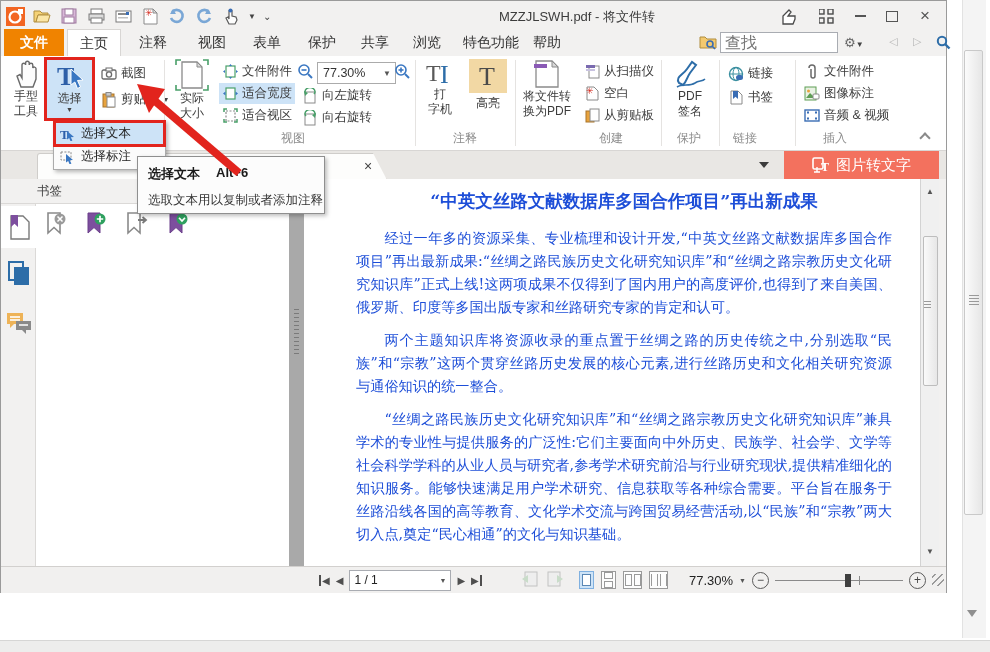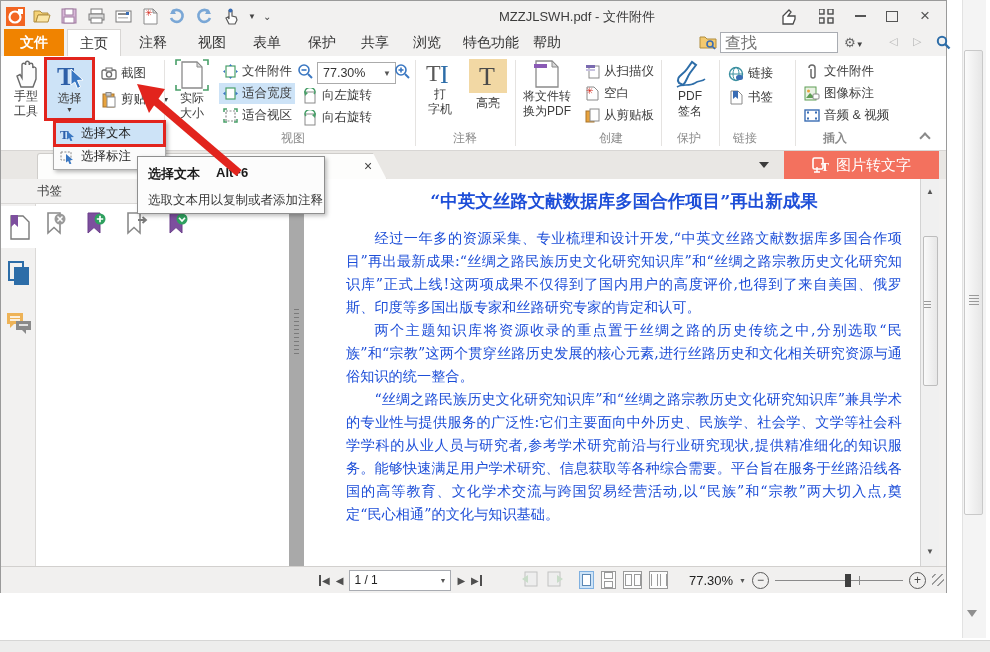--- a/index.html
+++ b/index.html
@@ -63,21 +63,21 @@
   .splitter{left:288px;top:178px;width:15px;height:387px;background:#a9a9a9;}
   .splitgrip{position:absolute;left:5px;top:130px;width:5px;height:46px;
     background:repeating-linear-gradient(to bottom,#7a7a7a 0 1px,transparent 1px 4px);}
 
   
   .docview{left:303px;top:178px;width:616px;height:387px;background:#fff;overflow:hidden;}
   .doccontent{position:absolute;left:42px;top:10px;width:556px;color:#1d4ed8;
     font-family:"DejaVu Serif","Liberation Serif",serif;}
   .doc-title{text-align:center;font-size:17.5px;font-weight:bold;margin:0 0 14px 0;}
   .doc-sub{text-align:center;font-size:16.5px;font-weight:bold;margin:0 0 22px 0;}
-  .doccontent p{margin:0;font-size:14.2px;line-height:1.62;text-align:justify;text-indent:2em;}
+  .doccontent p{margin:10px;font-size:14.2px;line-height:1.62;text-align:justify;text-indent:2em;}
 
   
   .in-sb{left:919px;top:178px;width:19px;height:387px;background:#f0f0f0;border-left:1px solid #d3d3d3;}
   .in-arrow{position:absolute;left:5px;font-size:8px;color:#555;}
   .in-thumb{position:absolute;left:2px;top:57px;width:13px;height:148px;background:linear-gradient(to right,#fafafa,#e7e7e7);border:1px solid #bdbdbd;border-radius:2px;}
   .in-grip{position:absolute;left:3px;top:70px;width:7px;height:8px;background:repeating-linear-gradient(to bottom,#9a9a9a 0 1px,transparent 1px 3px);}
 
   
   .statusbar{left:0;top:565px;width:945px;height:27px;background:#f1f0ef;border-top:1px solid #d2d0ce;display:flex;align-items:center;}
   .sb-cluster{position:absolute;display:flex;align-items:center;gap:8px;height:27px;}
@@ -170,21 +170,21 @@
       <span class="qicon">
         <svg width="20" height="17">
             <path d="M8 16 L5 10 L7 9 L8 11 L8 3 A1.4 1.4 0 0 1 11 3 L11 8 L15 9 L16 12 L14 16 Z" fill="#fdfdfd" stroke="#5a5a5a" stroke-width="1.2"></path>
             <circle cx="9.5" cy="2.5" r="2" fill="#3a6db4"></circle>
           </svg>
       </span>
       <span style="font-size:8px;color:#444;">▼</span>
       <span style="font-size:10px;color:#444;">⌄</span>
     </div>
 
-    <div class="abs win-title">MZZJLSWH.pdf - 文件附件</div>
+    <div class="abs win-title">MZZJLSWH.pdf - 将文件转</div>
 
     <span class="abs winctl" style="left:775px;">
       <svg width="18" height="17">
           <path d="M3 16 L3 8 L9 2 L11 4 L8 8 L15 8 L15 11 L13 16 Z" fill="#fff" stroke="#4a4a4a" stroke-width="1.3"></path>
         </svg>
     </span>
     <span class="abs winctl" style="left:812px;">
       <svg width="15" height="15">
           <rect x="0" y="0" width="5" height="5" fill="none" stroke="#4a4a4a" stroke-width="1.4"></rect>
           <rect x="9" y="0" width="5" height="5" fill="none" stroke="#4a4a4a" stroke-width="1.4"></rect>
@@ -467,21 +467,21 @@
           <svg width="16" height="13">
               <rect x="1" y="1" width="14" height="11" fill="#fff" stroke="#3a6db4" stroke-width="1.4"></rect>
               <rect x="3" y="2.5" width="2" height="2" fill="#3a6db4"></rect>
               <rect x="3" y="8.5" width="2" height="2" fill="#3a6db4"></rect>
               <rect x="11" y="2.5" width="2" height="2" fill="#3a6db4"></rect>
               <rect x="11" y="8.5" width="2" height="2" fill="#3a6db4"></rect>
             </svg>
         </span>
         <span>音频 &amp; 视频</span>
       </div>
-      <span class="rlabel" style="left:822px;font-weight:bold;">插入</span>
+      <span class="rlabel" style="left:822px;">插入</span>
 
       <span class="abs caret-up" style="left:920px;top:78px;"></span>
     </div>
 
     <div class="abs tabbar">
       <div class="doctab">
         <span class="tabclose">×</span>
       </div>
       <span class="tablist-arrow"></span>
       <div class="ocrbtn">

